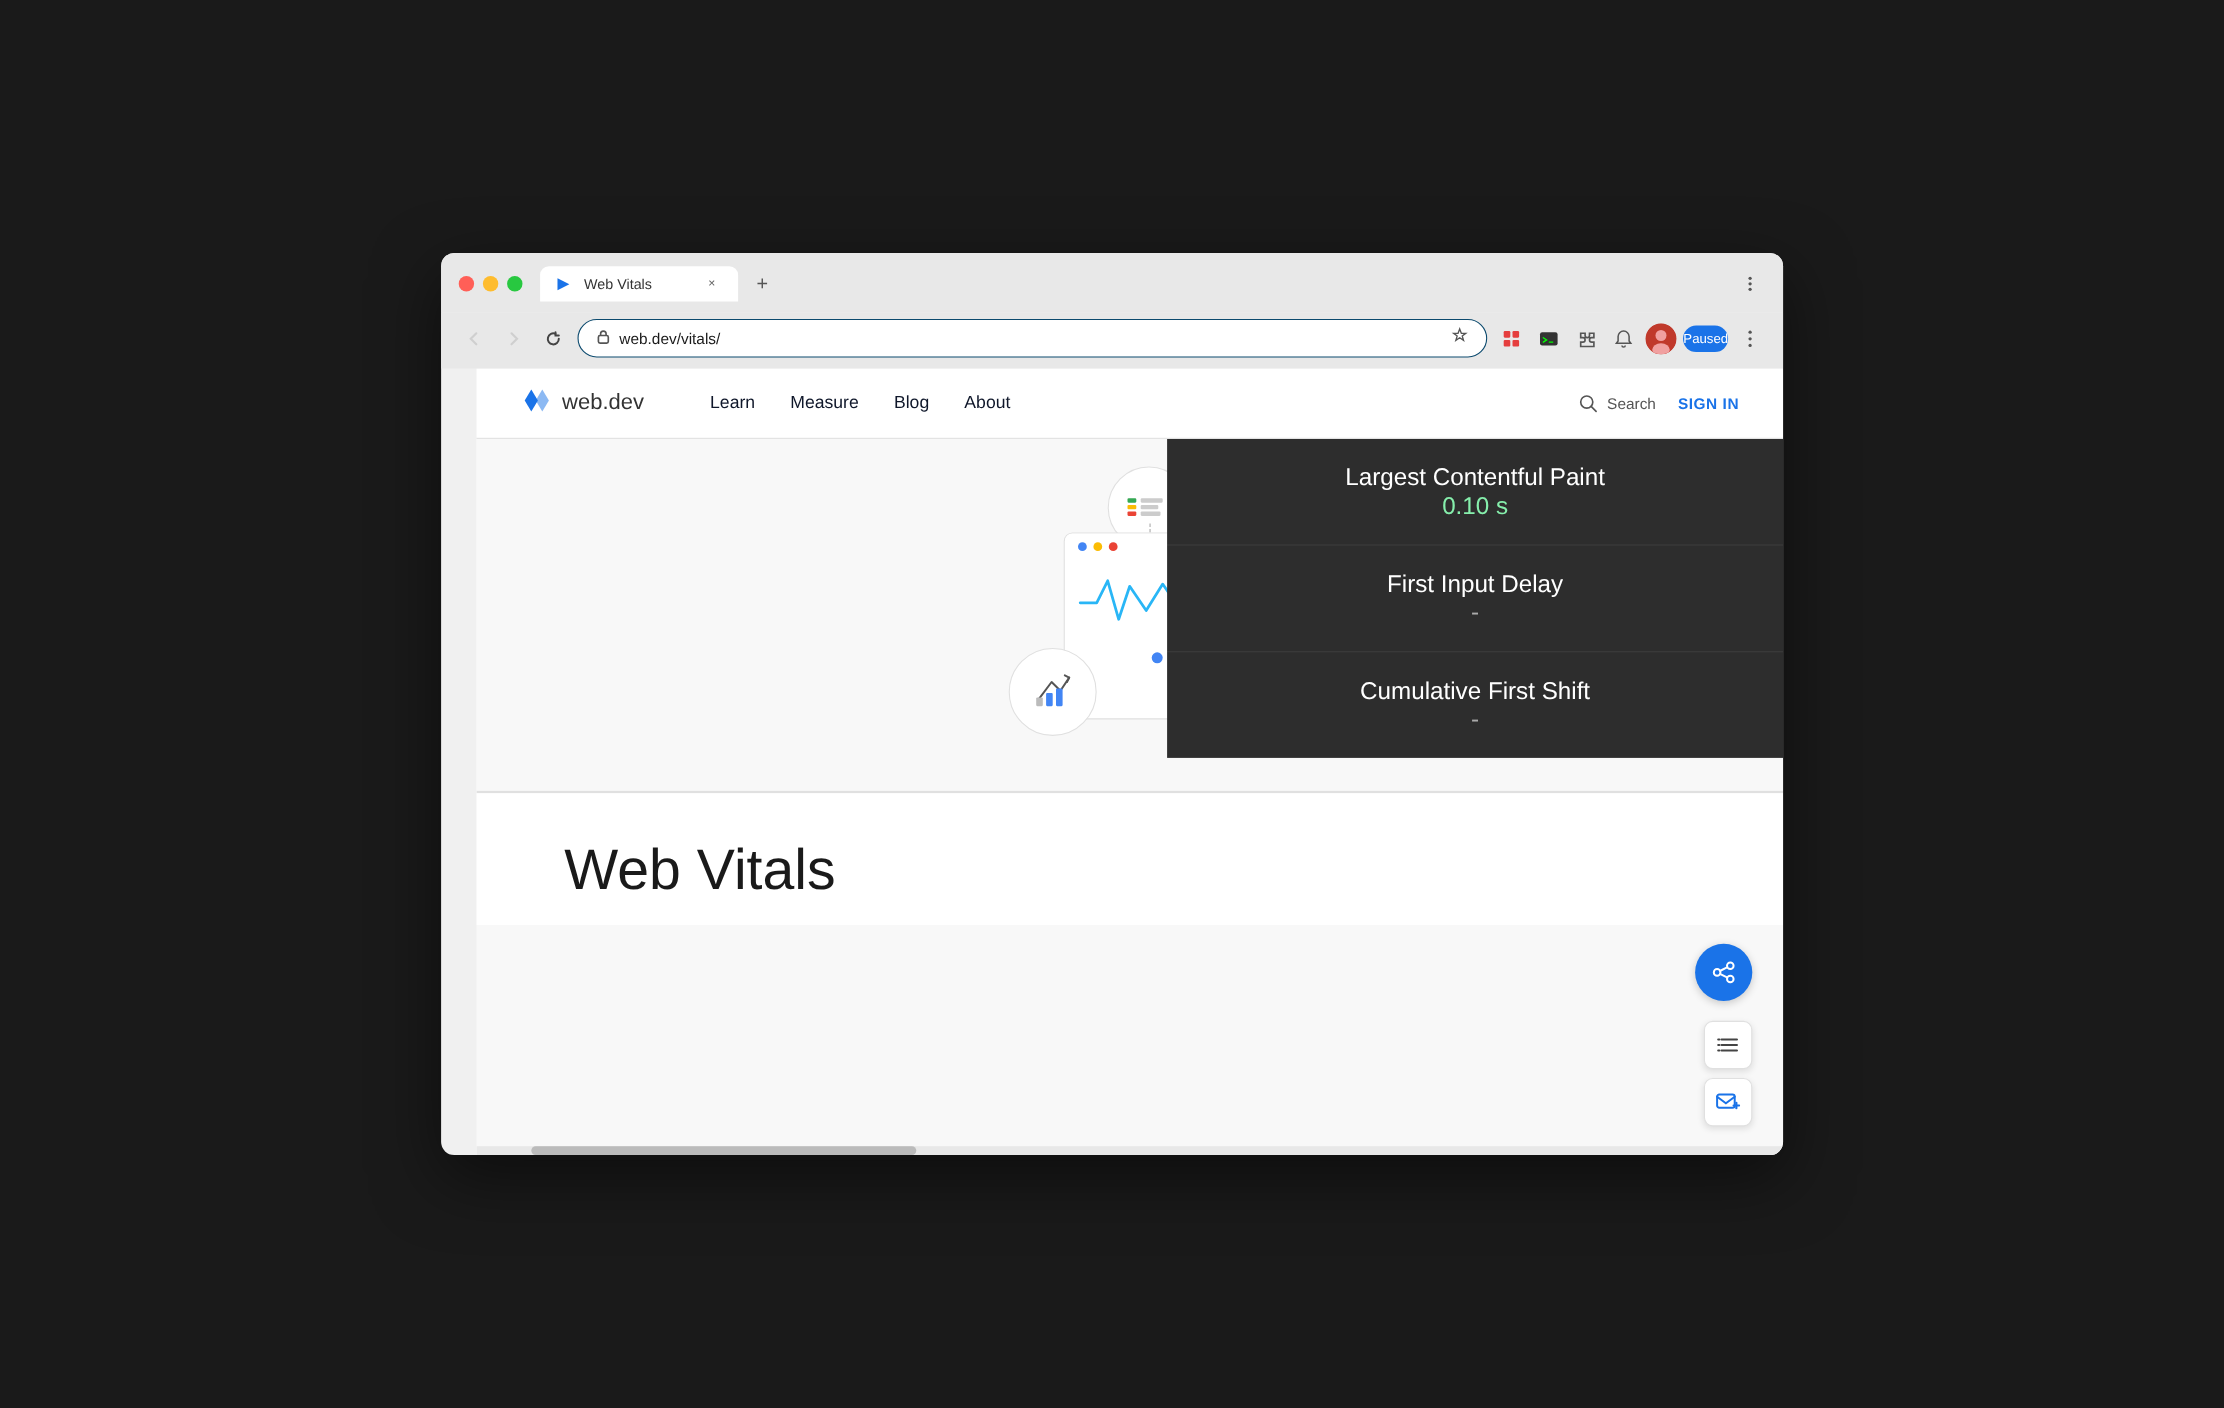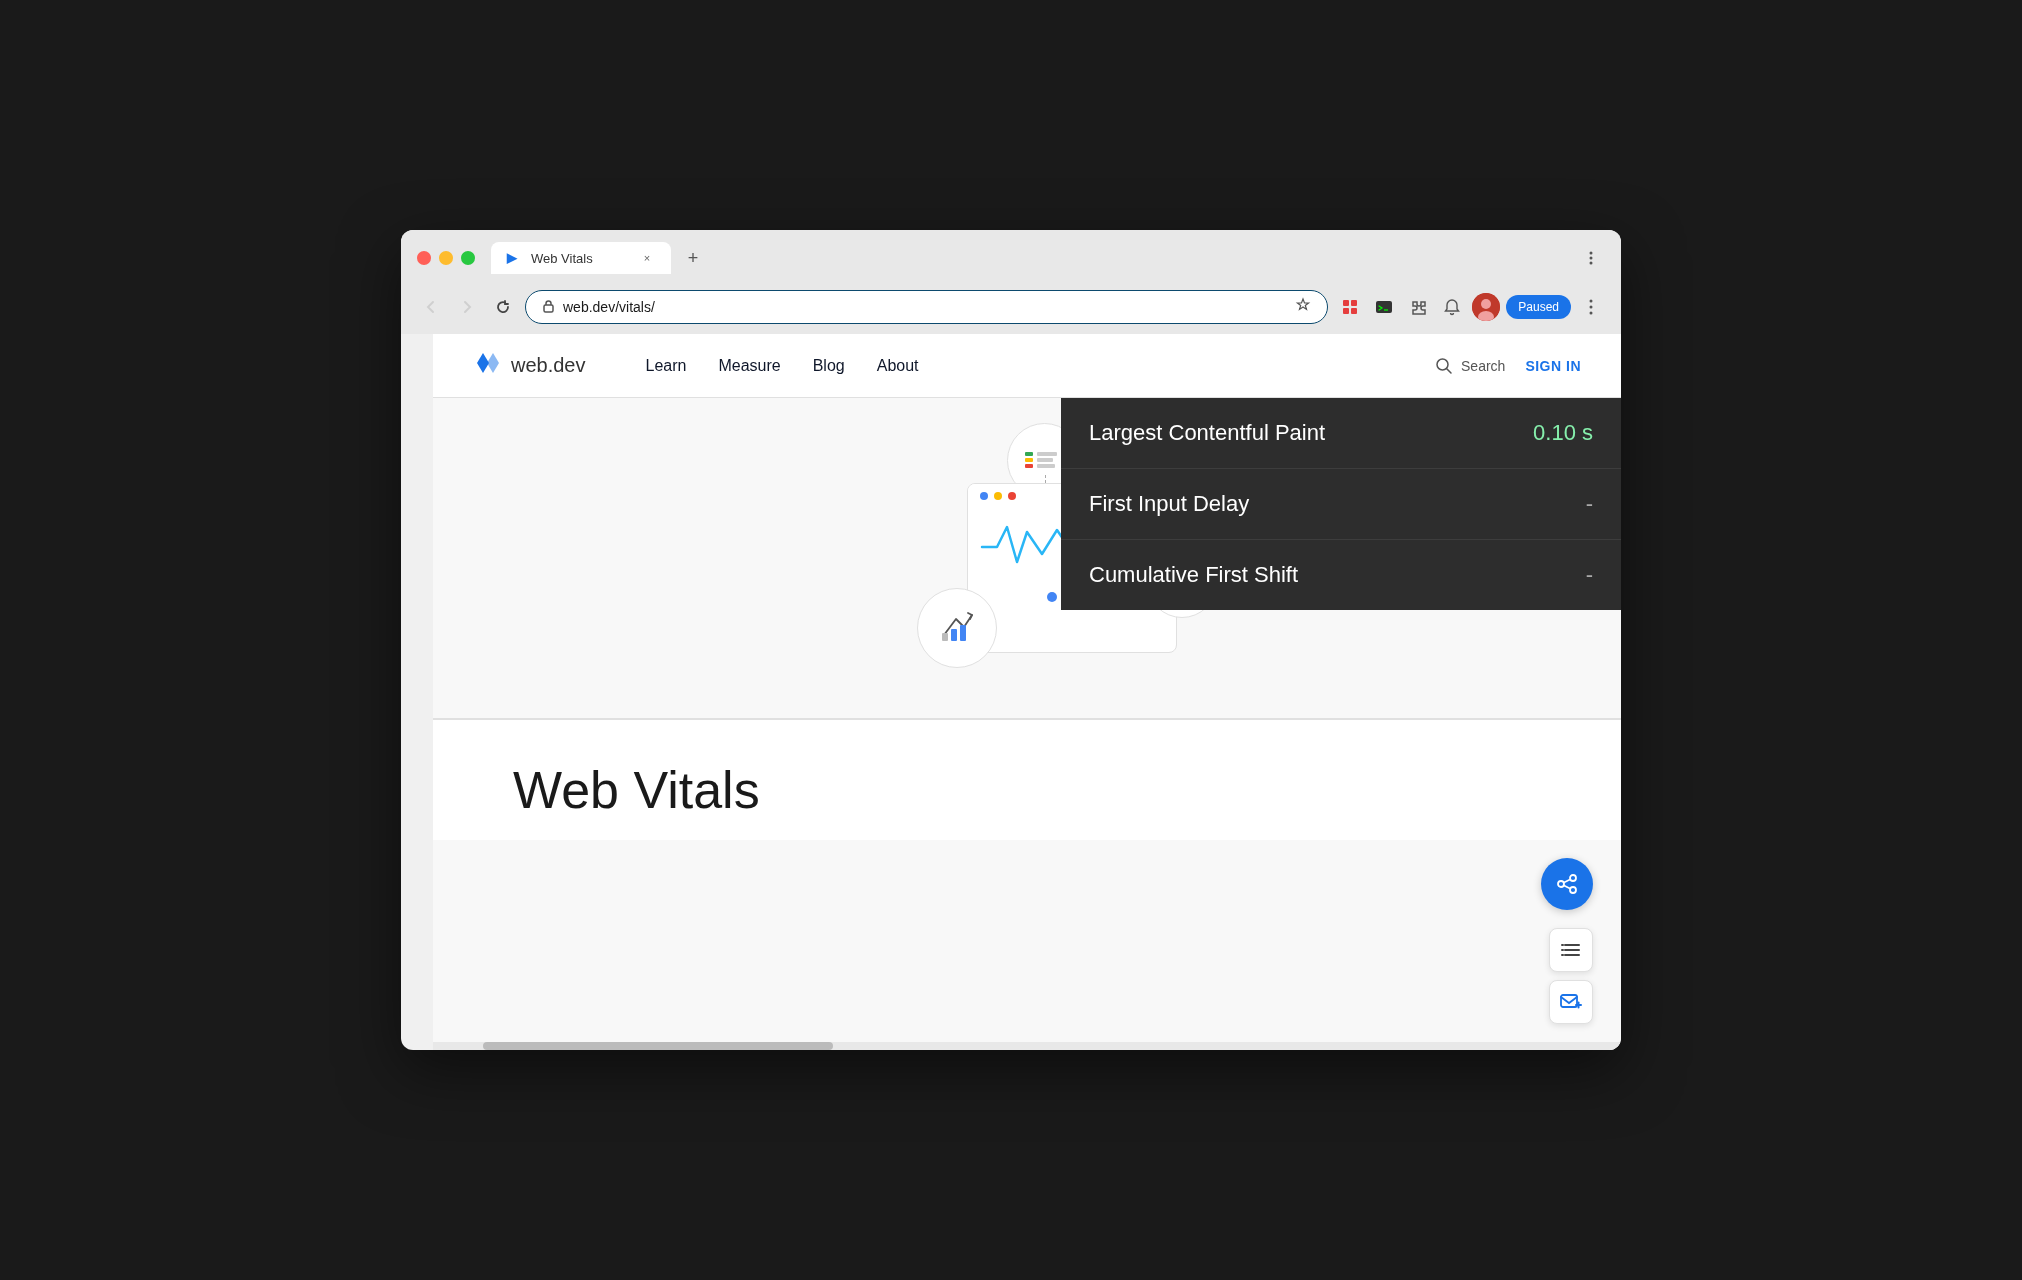--- a/index.html
+++ b/index.html
@@ -208,21 +208,21 @@
       justify-content: center;
       font-size: 14px;
       color: #444;
     }
 
     .paused-btn {
       background: #1a73e8;
       color: white;
       border: none;
       border-radius: 16px;
-      padding: 5px 12px;
+      padding: 5px 0;
       font-size: 12px;
       cursor: pointer;
       display: flex;
       align-items: center;
       gap: 6px;
     }
 
     .avatar {
       width: 28px;
       height: 28px;
@@ -441,20 +441,21 @@
       padding: 0;
       z-index: 100;
     }
 
     .overlay-row {
       display: flex;
       align-items: center;
       justify-content: space-between;
       padding: 22px 28px;
       border-bottom: 1px solid rgba(255,255,255,0.08);
+      flex-direction: column;
     }
 
     .overlay-row:last-child {
       border-bottom: none;
     }
 
     .metric-name {
       font-size: 22px;
       font-weight: 400;
       color: #fff;

